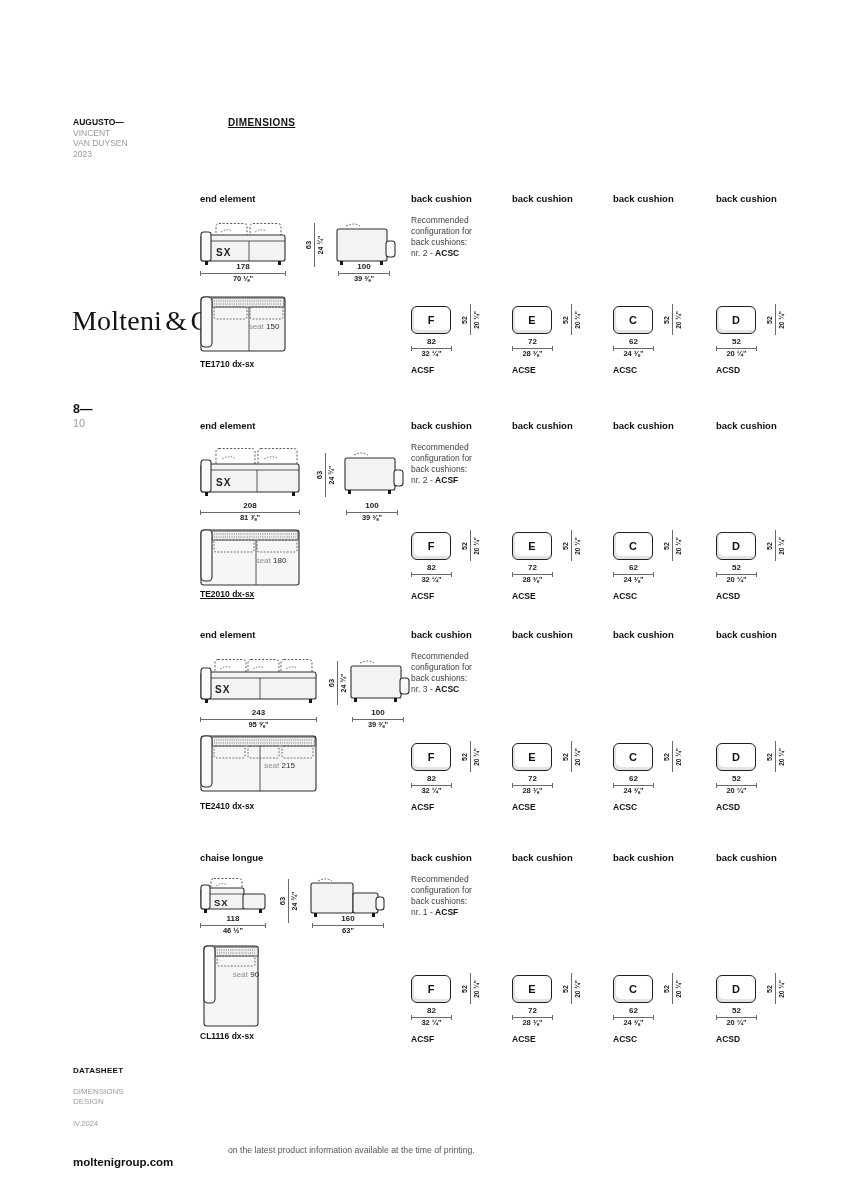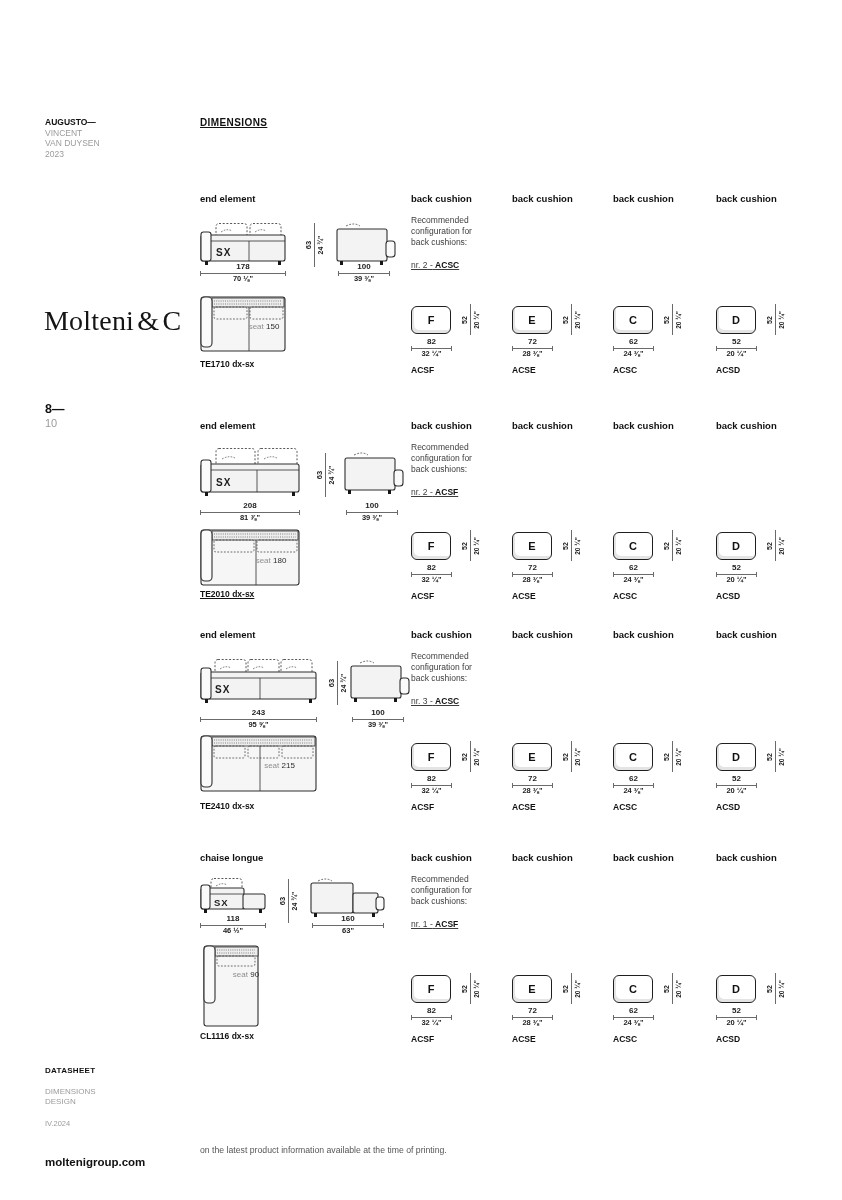--- a/index.html
+++ b/index.html
@@ -1,19 +1,19 @@
 <!DOCTYPE html>
 <html><head>
 <meta charset="utf-8">
 <style>
   html,body{margin:0;padding:0;background:#fff;}
   body{position:relative;width:842px;height:1200px;overflow:hidden;
        font-family:"Liberation Sans",sans-serif;color:#1a1a1a;
        -webkit-font-smoothing:antialiased;}
-  .abs{position:absolute;}
+  .abs{position:absolute;margin-left:28px;}
 
   
   .brand{left:45px;top:117px;font-size:8.5px;line-height:10.5px;}
   .brand .nm{font-weight:bold;color:#111;}
   .gray{color:#9b9b9b;}
   .logo{left:44px;top:305px;font-family:"Liberation Serif",serif;font-size:28px;color:#141414;word-spacing:-4px;letter-spacing:.2px;}
   .pagenum{left:45px;top:402px;font-size:12.5px;line-height:14px;}
   .pagenum .cur{font-weight:bold;color:#111;}
   .pagenum .tot{font-size:11px;color:#9b9b9b;}
   .ds{left:45px;top:1066px;font-size:8px;font-weight:bold;letter-spacing:.3px;color:#111;}
@@ -24,21 +24,21 @@
   .pagetitle{left:200px;top:117px;font-size:10px;font-weight:bold;letter-spacing:.4px;color:#111;text-decoration:underline;}
   .disclaimer{left:200px;top:1145px;width:640px;font-size:8.7px;line-height:11px;color:#565656;}
 
   
   .prow{position:absolute;left:200px;width:622px;height:200px;}
   .row1{top:193px;} .row2{top:420px;} .row3{top:629px;} .row4{top:852px;}
   .c1{left:211px;} .c2{left:312px;} .c3{left:413px;} .c4{left:516px;}
   .hdr{position:absolute;top:0;font-size:9.5px;font-weight:bold;color:#111;white-space:nowrap;}
   .plabel{left:0;}
   .rec{position:absolute;left:211px;top:22px;width:100px;font-size:8.5px;line-height:10.8px;color:#3d3d3d;}
-  .rec .cfg{margin-top:13px;text-decoration:underline;}
+  .rec .cfg{margin-top:1px;}
   .rec b{color:#111;}
 
   
   .fv,.sv,.tv{position:absolute;}
   svg{display:block;}
   .seat{position:absolute;text-align:center;font-size:8px;color:#2c2c2c;white-space:nowrap;padding-left:21px;}
   .seat .g{color:#8f8f8f;}
   .model{position:absolute;font-size:8.5px;font-weight:bold;color:#111;white-space:nowrap;}
 
   

